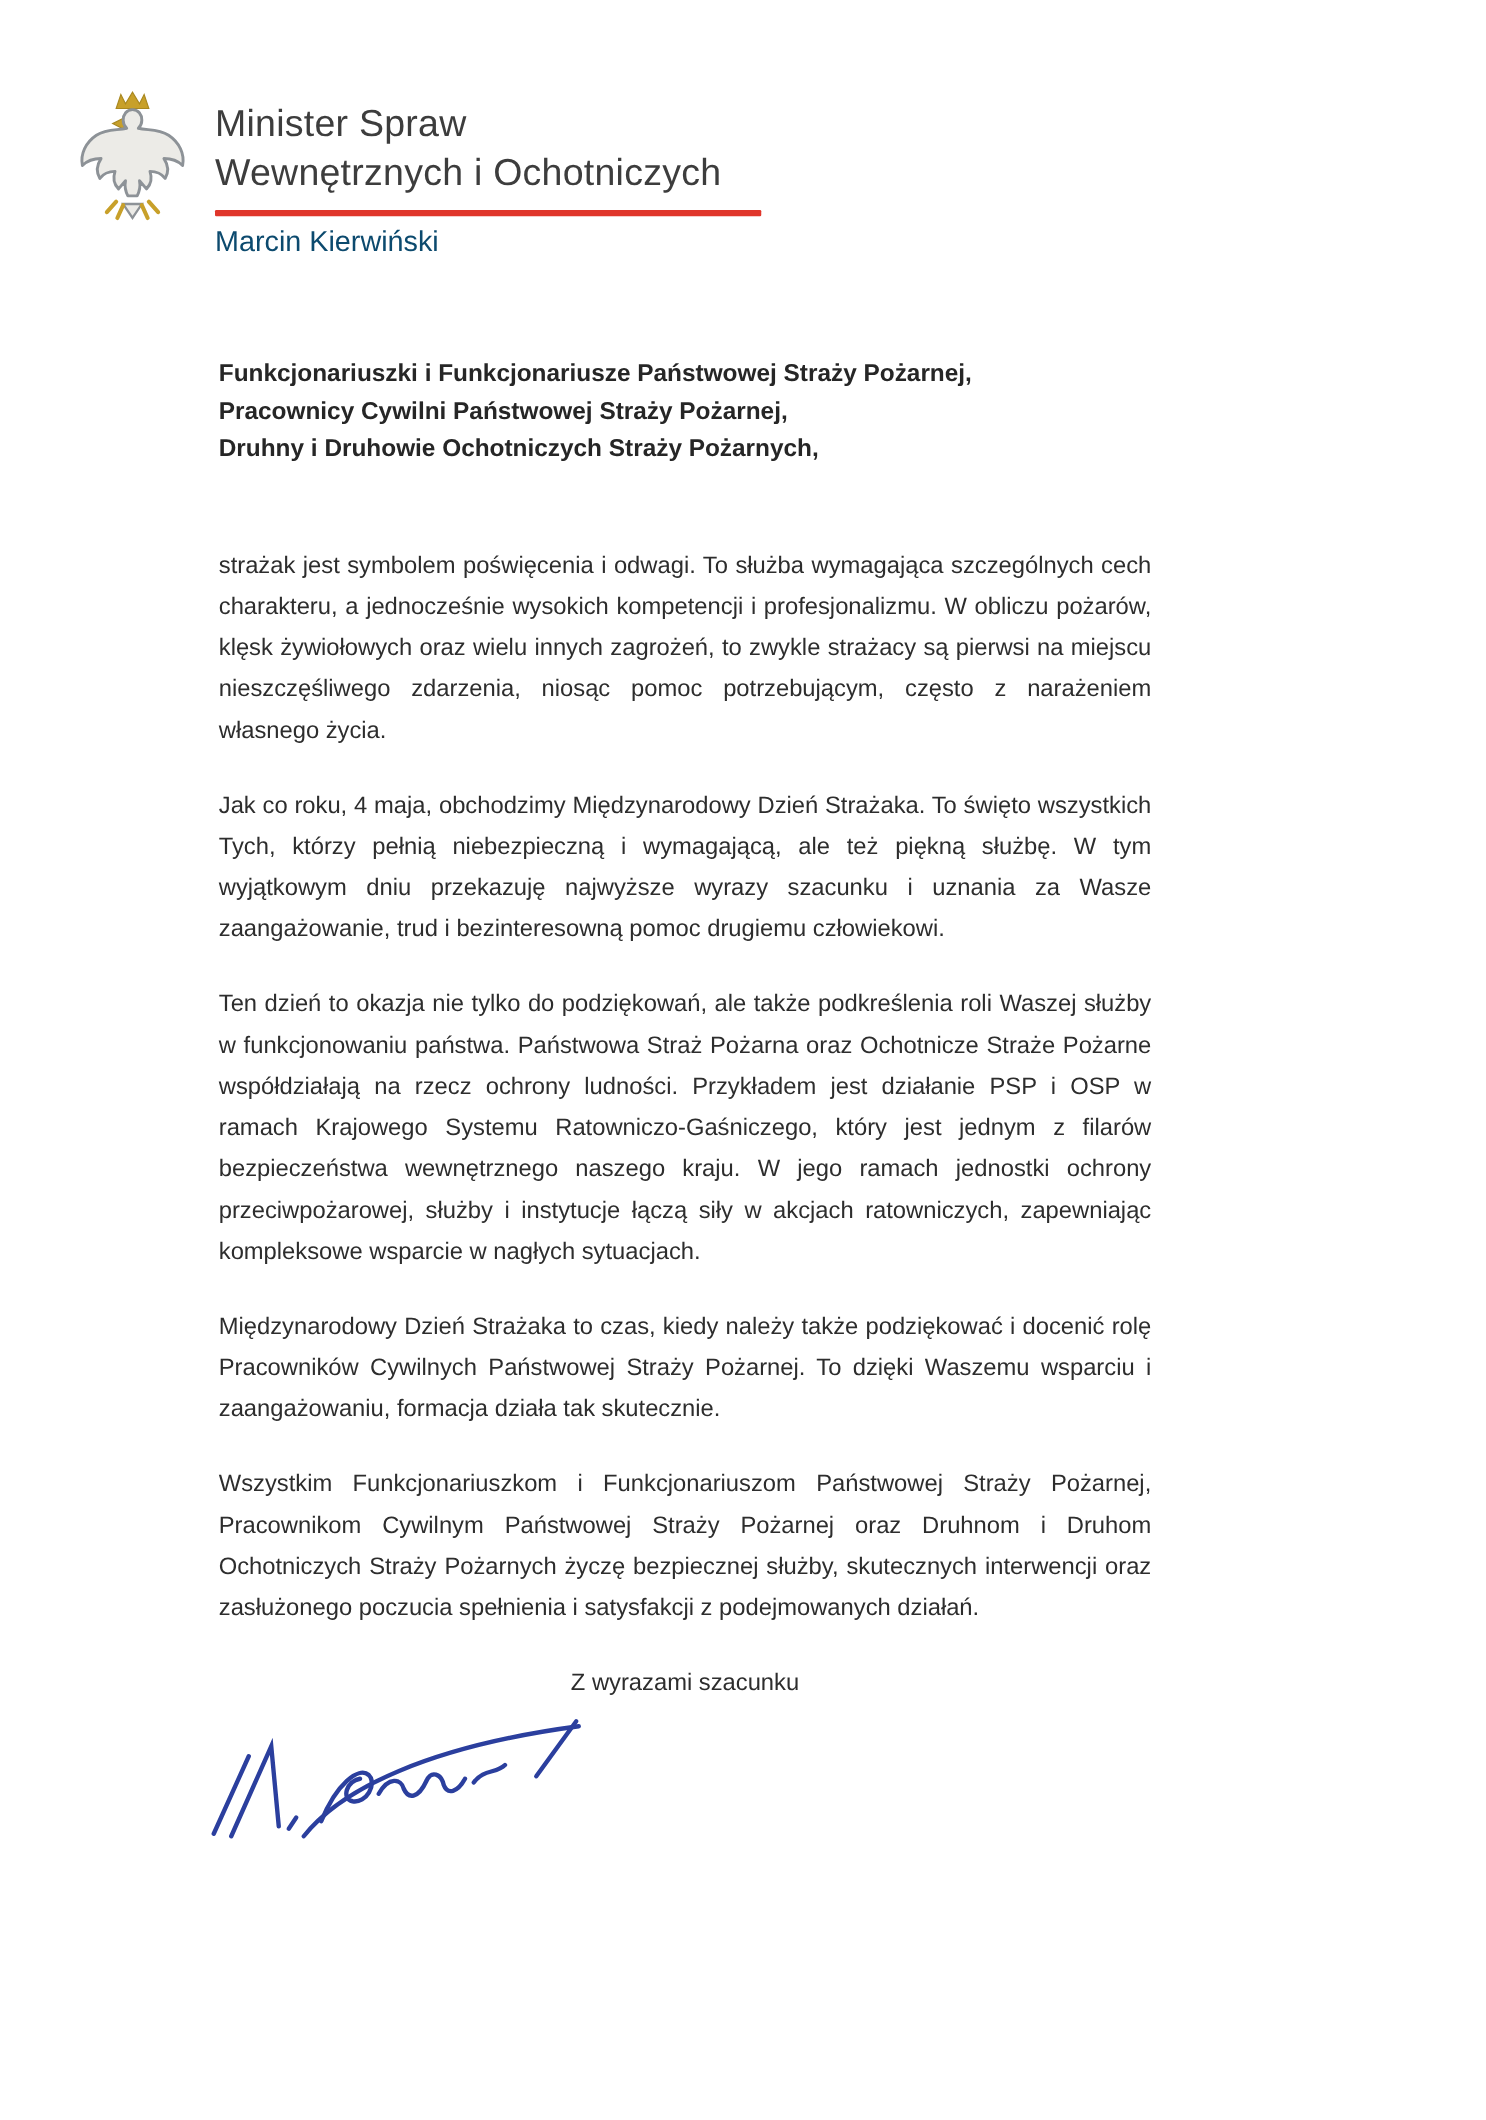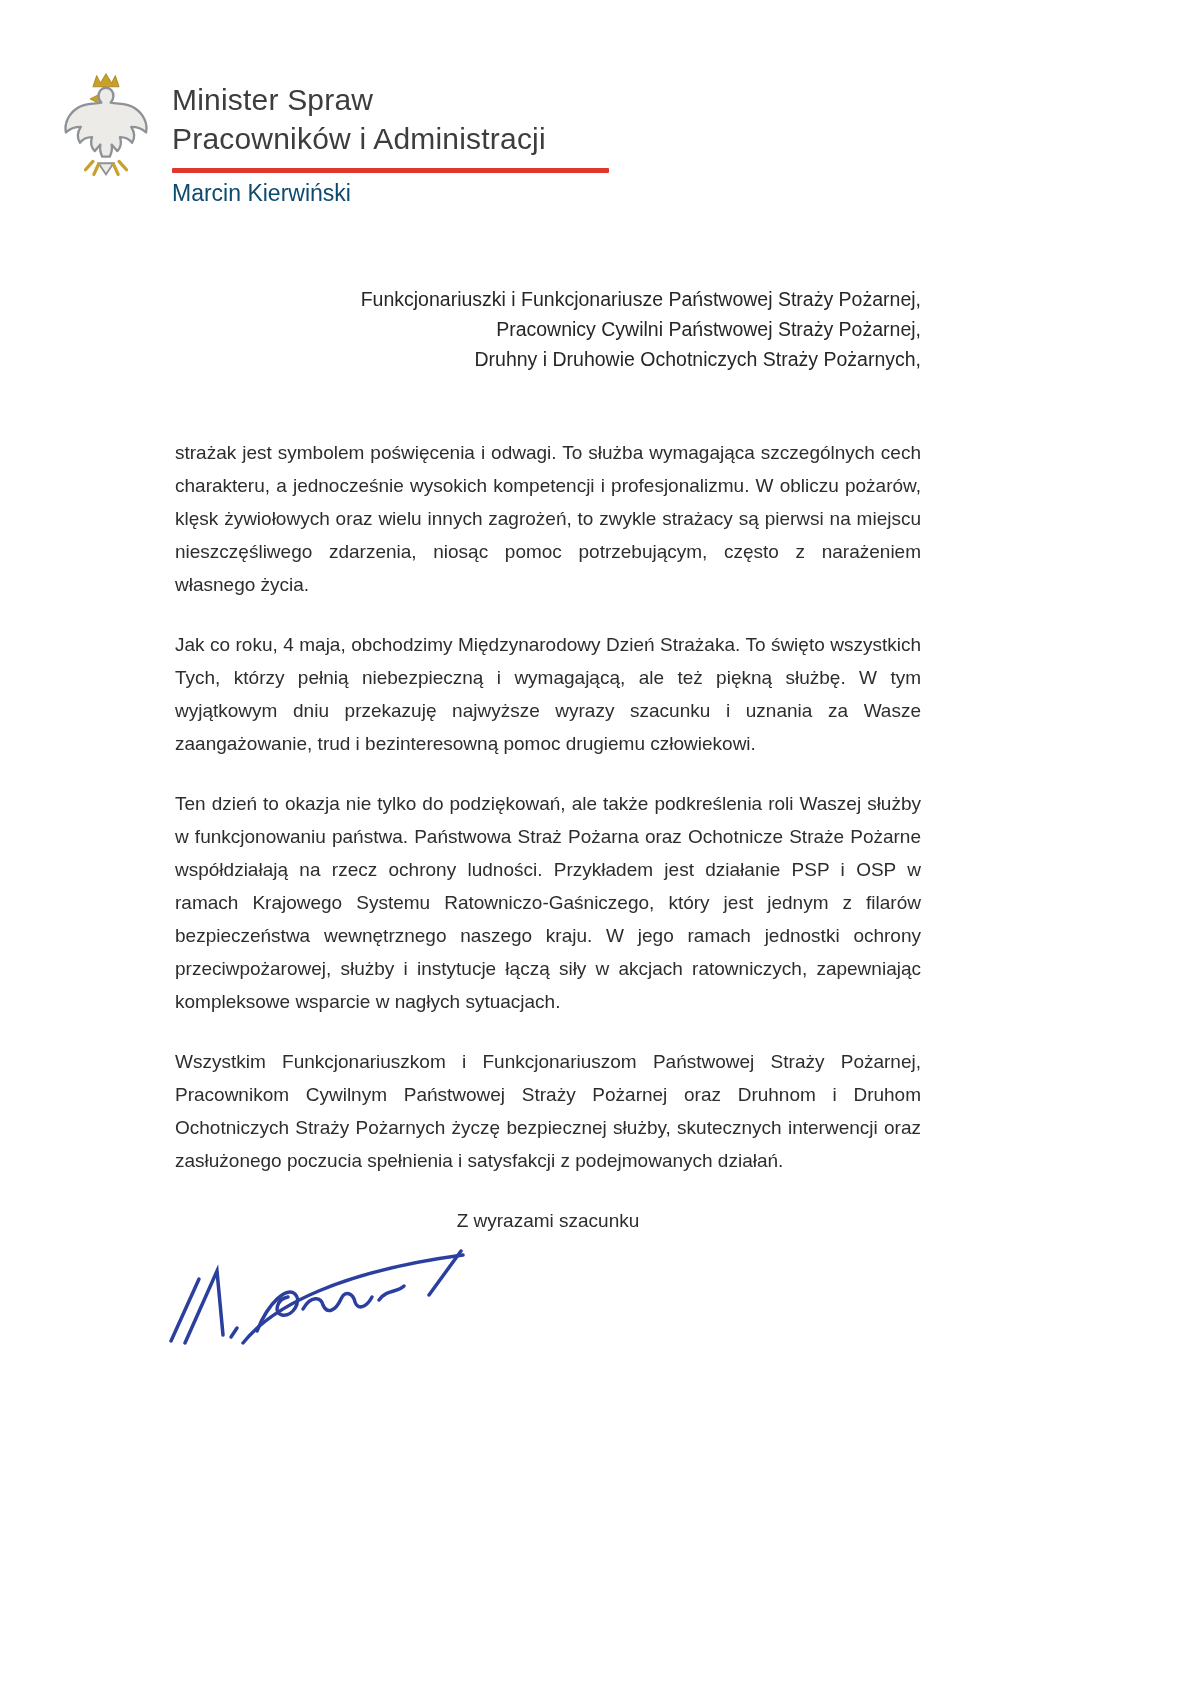--- a/index.html
+++ b/index.html
@@ -51,26 +51,25 @@
   
   .letter-body {
     position: absolute;
     left: 175px;
     top: 284px;
     width: 746px;
     color: #2d2d2d;
     font-size: 19px;
   }
   .salutation {
-    font-weight: 400;
+    font-weight: 700;
     font-size: 19.5px;
     line-height: 30px;
     color: #262626;
     margin-bottom: 62px;
-    text-align: right;
   }
   .letter-body p {
     margin: 12px 0 27px 0;
     line-height: 33px;
     text-align: justify;
   }
   .closing {
     margin-top: 22px;
     line-height: 33px;
     text-align: center;
@@ -118,38 +117,39 @@
         c0 -5 -3 -9 -8 -9 z" fill="#ecebe7" stroke="#8d9297" stroke-width="2.5" stroke-linejoin="round"></path>
 
       <path d="M52 100 l8 12 l8 -12 z" fill="#ecebe7" stroke="#8d9297" stroke-width="2"></path>
 
       <path d="M46 98 l-8 9 M52 101 l-5 11 M74 98 l8 9 M68 101 l5 11" stroke="#c8a02a" stroke-width="3.5" fill="none" stroke-linecap="round"></path>
     </svg>
   </div>
 
   <div class="ministry-name">
     <div>Minister Spraw</div>
-    <div>Pracowników i Administracji</div>
+    <div>Wewnętrznych i Ochotniczych</div>
   </div>
 
   <div class="red-rule" style="background: rgb(224, 54, 43);"></div>
 
   <div class="minister-name">Marcin Kierwiński</div>
 
   <div class="letter-body">
 
     <div class="salutation">
       <div>Funkcjonariuszki i Funkcjonariusze Państwowej Straży Pożarnej,</div>
       <div>Pracownicy Cywilni Państwowej Straży Pożarnej,</div>
       <div>Druhny i Druhowie Ochotniczych Straży Pożarnych,</div>
     </div>
 
     <p>strażak jest symbolem poświęcenia i odwagi. To służba wymagająca szczególnych cech charakteru, a jednocześnie wysokich kompetencji i profesjonalizmu. W obliczu pożarów, klęsk żywiołowych oraz wielu innych zagrożeń, to zwykle strażacy są pierwsi na miejscu nieszczęśliwego zdarzenia, niosąc pomoc potrzebującym, często z narażeniem własnego życia.</p>
     <p>Jak co roku, 4 maja, obchodzimy Międzynarodowy Dzień Strażaka. To święto wszystkich Tych, którzy pełnią niebezpieczną i wymagającą, ale też piękną służbę. W tym wyjątkowym dniu przekazuję najwyższe wyrazy szacunku i uznania za Wasze zaangażowanie, trud i bezinteresowną pomoc drugiemu człowiekowi.</p>
     <p>Ten dzień to okazja nie tylko do podziękowań, ale także podkreślenia roli Waszej służby w funkcjonowaniu państwa. Państwowa Straż Pożarna oraz Ochotnicze Straże Pożarne współdziałają na rzecz ochrony ludności. Przykładem jest działanie PSP i OSP w ramach Krajowego Systemu Ratowniczo-Gaśniczego, który jest jednym z filarów bezpieczeństwa wewnętrznego naszego kraju. W jego ramach jednostki ochrony przeciwpożarowej, służby i instytucje łączą siły w akcjach ratowniczych, zapewniając kompleksowe wsparcie w nagłych sytuacjach.</p>
+    <p>Międzynarodowy Dzień Strażaka to czas, kiedy należy także podziękować i docenić rolę Pracowników Cywilnych Państwowej Straży Pożarnej. To dzięki Waszemu wsparciu i zaangażowaniu, formacja działa tak skutecznie.</p>
     <p>Wszystkim Funkcjonariuszkom i Funkcjonariuszom Państwowej Straży Pożarnej, Pracownikom Cywilnym Państwowej Straży Pożarnej oraz Druhnom i Druhom Ochotniczych Straży Pożarnych życzę bezpiecznej służby, skutecznych interwencji oraz zasłużonego poczucia spełnienia i satysfakcji z podejmowanych działań.</p>
 
     <div class="closing">Z wyrazami szacunku</div>
 
     <div class="signature">
       <svg width="320" height="118" viewBox="0 0 320 118">
         <g fill="none" stroke="#2b3f9e" stroke-width="3.5" stroke-linecap="round">
           <path d="M8 104 L36 42"></path>
           <path d="M22 106 L54 34 L60 98"></path>
           <path d="M68 100 l6 -9"></path>

